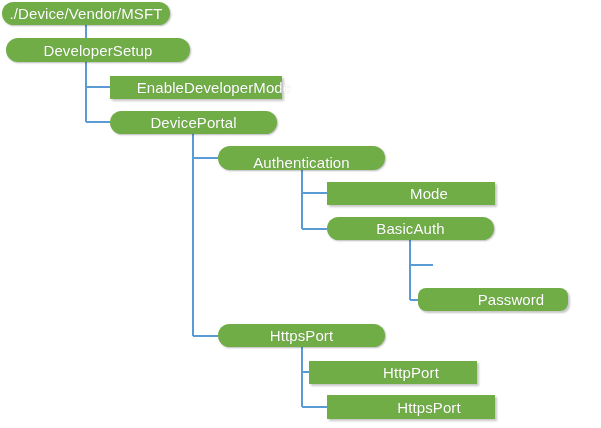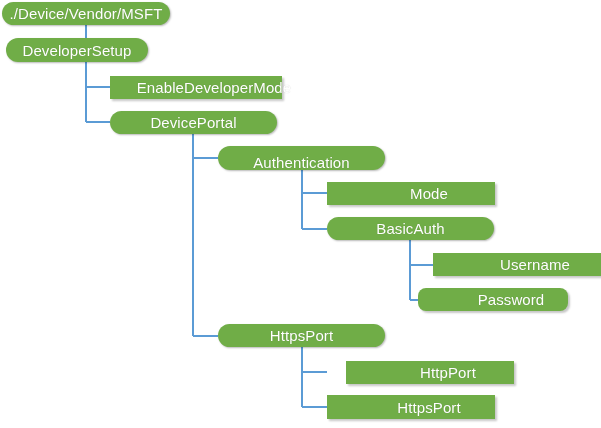--- a/index.html
+++ b/index.html
@@ -75,21 +75,21 @@
       <path d="M302,347 L302,407"></path>
       <path d="M302,372 L327,372"></path>
       <path d="M302,407 L327,407"></path>
     </g>
   </svg>
 
   <div class="node rounded" style="left:2px;top:2px;width:168px;height:23px;">
     <span class="node-label">./Device/Vendor/MSFT</span>
   </div>
 
-  <div class="node rounded" style="left:6px;top:38px;width:142px;height:24px;">
+  <div class="node rounded" style="left:6px;top:38px;width:184px;height:24px;">
     <span class="node-label">DeveloperSetup</span>
   </div>
 
   <div class="node square" style="left:110px;top:76px;width:172px;height:23px;">
     <span class="node-label">EnableDeveloperMode</span>
   </div>
 
   <div class="node rounded" style="left:110px;top:111px;width:167px;height:23px;">
     <span class="node-label">DevicePortal</span>
   </div>
@@ -99,33 +99,30 @@
   </div>
 
   <div class="node rounded" style="left:327px;top:217px;width:167px;height:23px;">
     <span class="node-label">BasicAuth</span>
   </div>
 
   <div class="node square" style="left:327px;top:182px;width:168px;height:23px;">
     <span class="node-label">Mode</span>
   </div>
 
-  <div class="node square" style="left:433px;top:253px;width:168px;height:23px;">
-    <span class="node-label">Username</span>
-  </div>
 
   <div class="node square" style="left:418px;top:288px;width:150px;height:23px;border-radius:8px;">
     <span class="node-label">Password</span>
   </div>
 
   <div class="node rounded" style="left:218px;top:324px;width:167px;height:23px;">
     <span class="node-label">HttpsPort</span>
   </div>
 
-  <div class="node square" style="left:346px;top:361px;width:168px;height:23px;">
+  <div class="node square" style="left:309px;top:361px;width:168px;height:23px;">
     <span class="node-label">HttpPort</span>
   </div>
 
   <div class="node square" style="left:327px;top:395px;width:168px;height:24px;">
     <span class="node-label">HttpsPort</span>
   </div>
 
 </div>
 
 </body></html>

